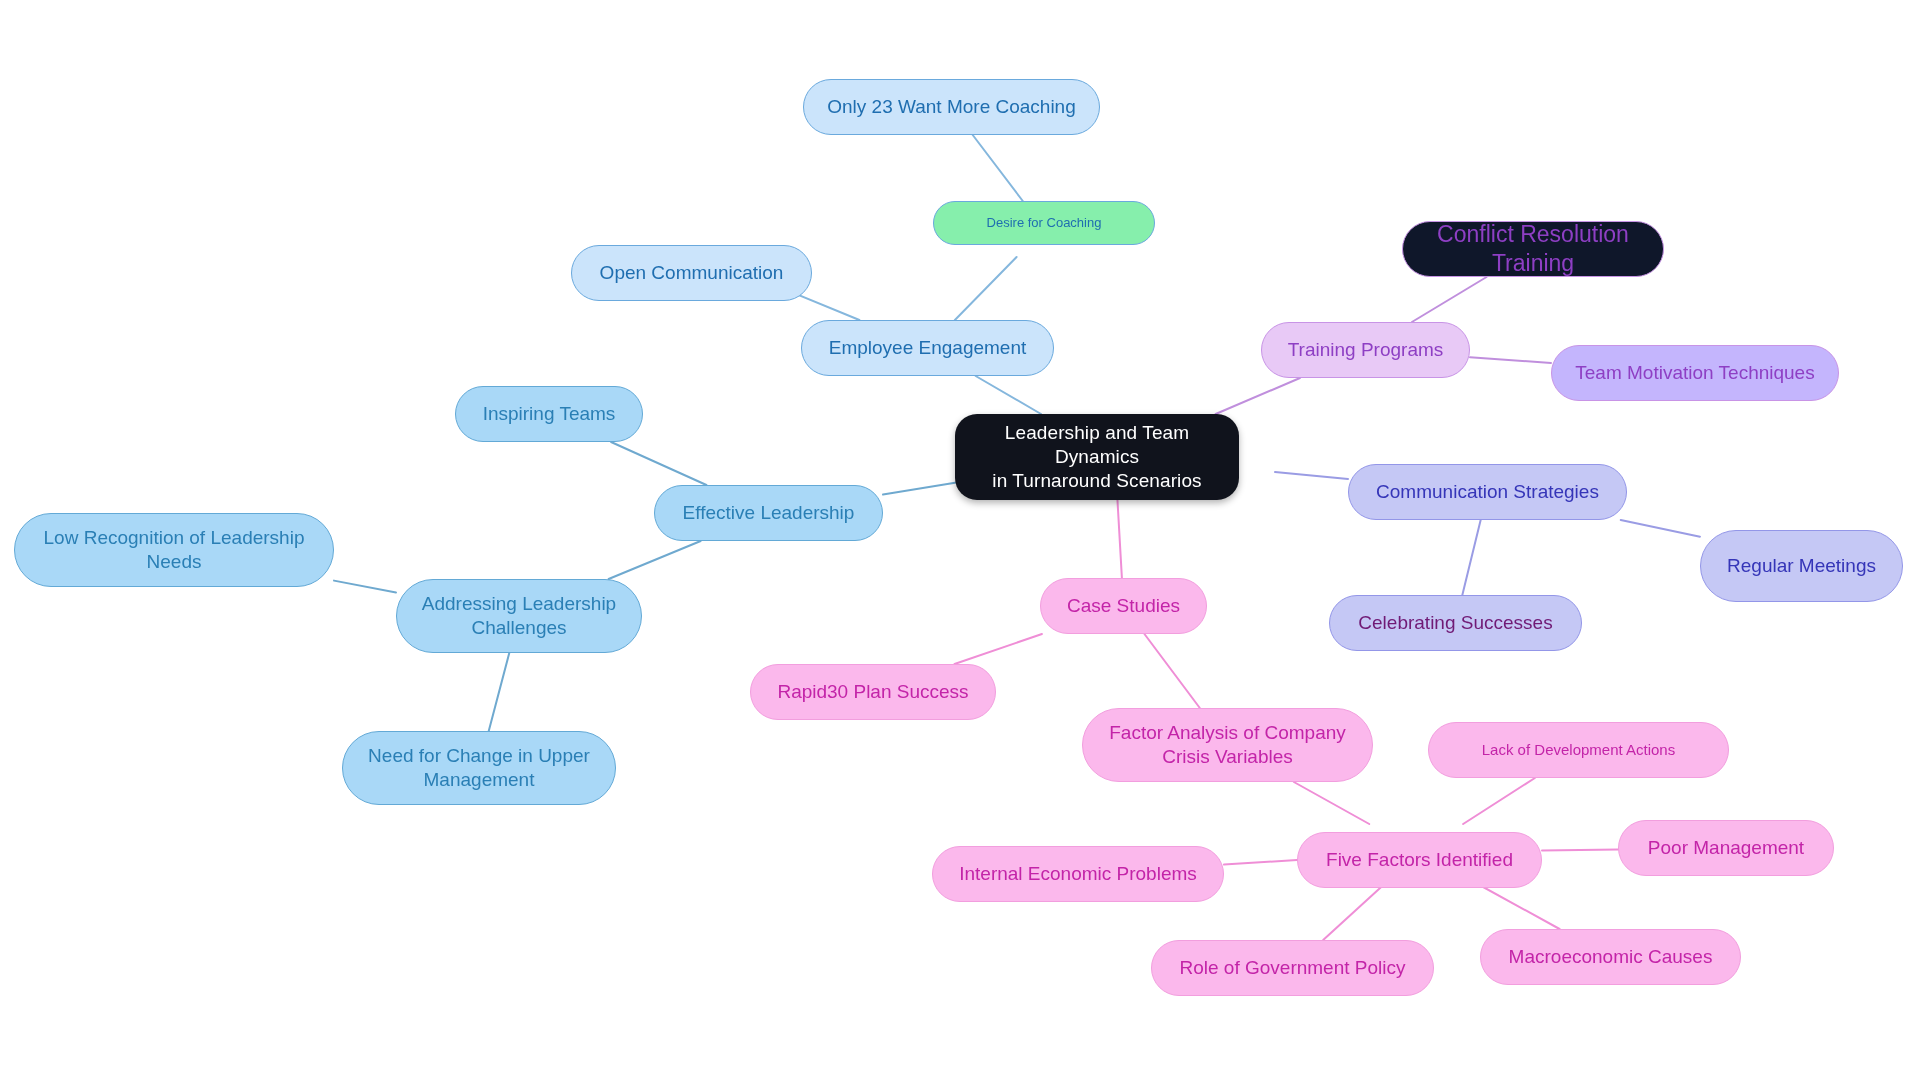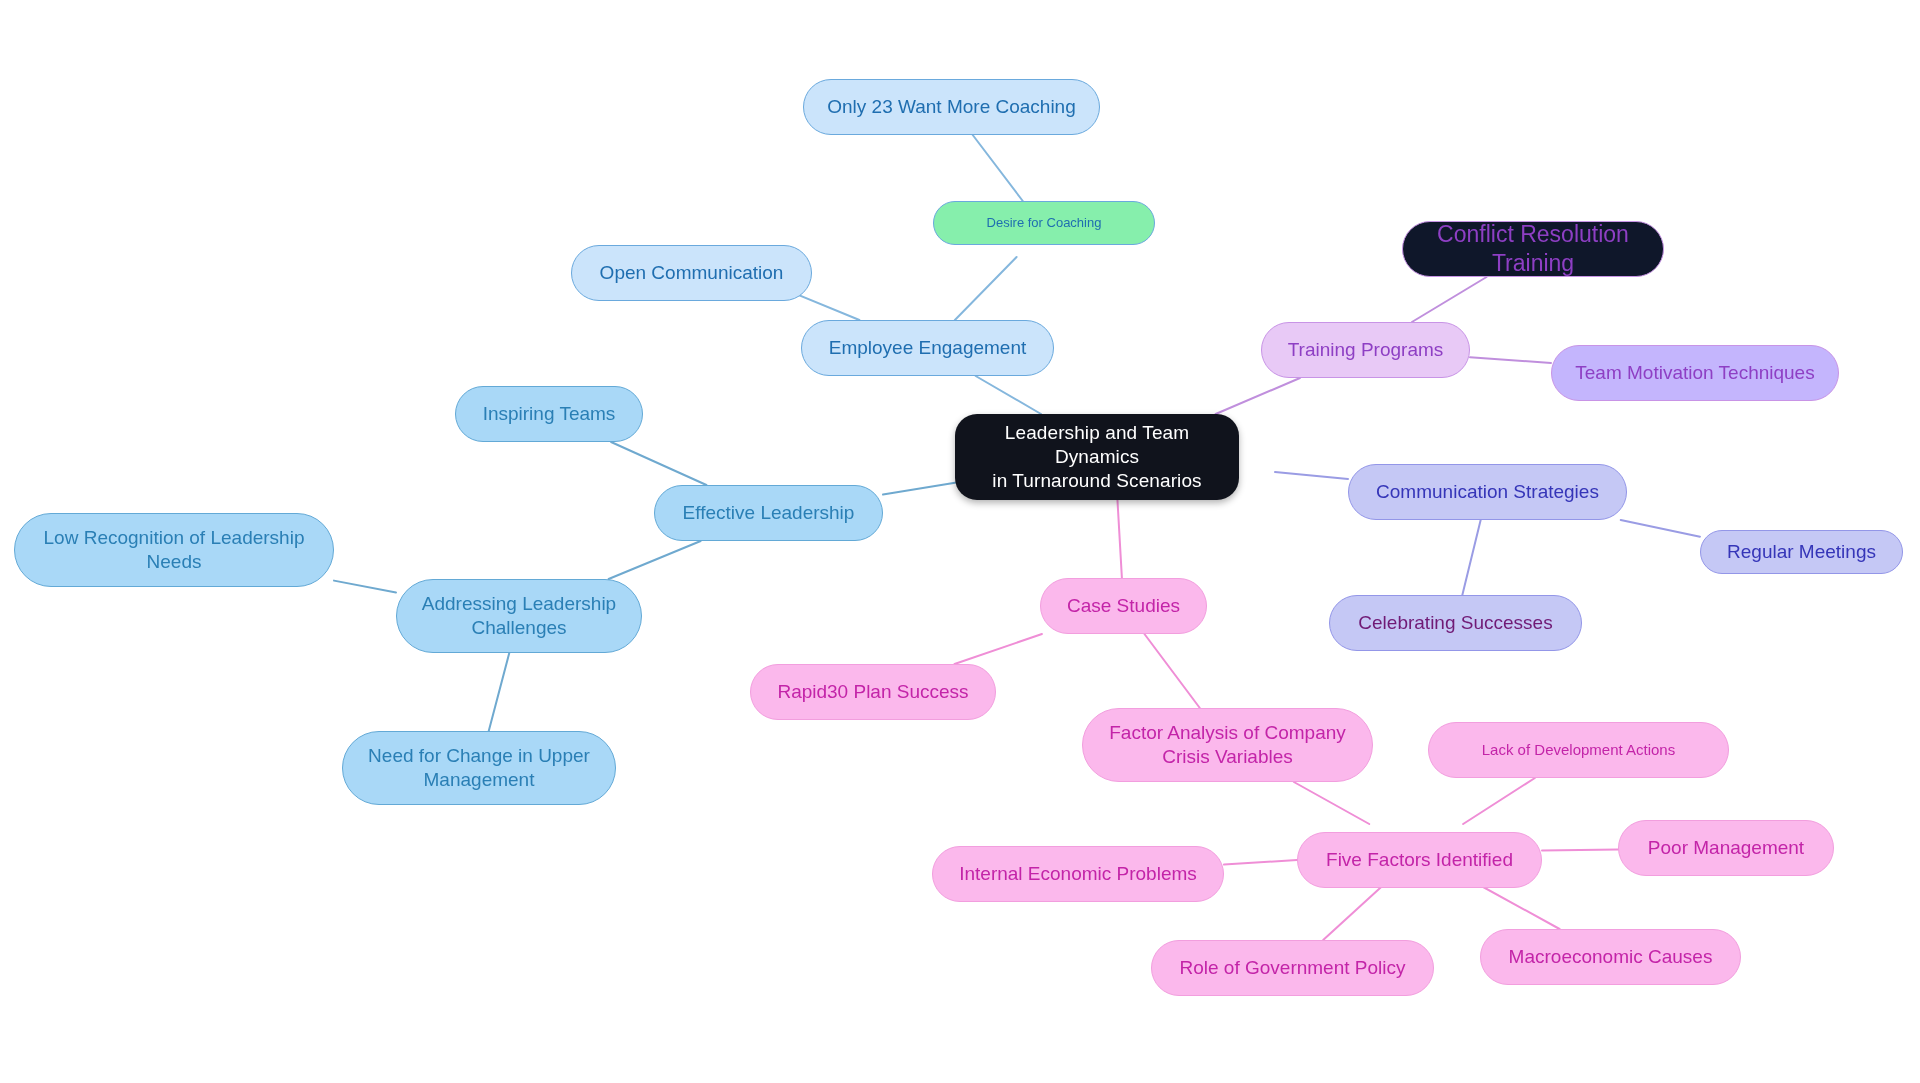--- a/index.html
+++ b/index.html
@@ -88,21 +88,21 @@
       <div class="node" style="left: 396px; top: 579px; width: 246px; height: 74px; background: rgb(169, 216, 247); border-color: rgb(99, 169, 214); color: rgb(42, 127, 181); font-size: 19px;">Addressing Leadership
 Challenges</div>
       <div class="node" style="left: 14px; top: 513px; width: 320px; height: 74px; background: rgb(169, 216, 247); border-color: rgb(99, 169, 214); color: rgb(42, 127, 181); font-size: 19px;">Low Recognition of Leadership
 Needs</div>
       <div class="node" style="left: 342px; top: 731px; width: 274px; height: 74px; background: rgb(169, 216, 247); border-color: rgb(99, 169, 214); color: rgb(42, 127, 181); font-size: 19px;">Need for Change in Upper
 Management</div>
       <div class="node" style="left: 1261px; top: 322px; width: 209px; height: 56px; background: rgb(232, 201, 246); border-color: rgb(200, 148, 230); color: rgb(142, 63, 196); font-size: 19px;">Training Programs</div>
       <div class="node" style="left: 1402px; top: 221px; width: 262px; height: 56px; background: #0f172a; border-color: rgb(200, 148, 230); color: rgb(142, 63, 196); font-size: 23px;">Conflict Resolution Training</div>
       <div class="node" style="left: 1551px; top: 345px; width: 288px; height: 56px; background: #c4b5fd; border-color: rgb(200, 148, 230); color: rgb(142, 63, 196); font-size: 19px;">Team Motivation Techniques</div>
       <div class="node" style="left: 1348px; top: 464px; width: 279px; height: 56px; background: rgb(197, 200, 245); border-color: rgb(147, 150, 232); color: rgb(53, 53, 184); font-size: 19px;">Communication Strategies</div>
-      <div class="node" style="left: 1700px; top: 530px; width: 203px; height: 44px; background: rgb(197, 200, 245); border-color: rgb(147, 150, 232); color: rgb(53, 53, 184); font-size: 19px;">Regular Meetings</div>
+      <div class="node" style="left: 1700px; top: 530px; width: 203px; height: 72px; background: rgb(197, 200, 245); border-color: rgb(147, 150, 232); color: rgb(53, 53, 184); font-size: 19px;">Regular Meetings</div>
       <div class="node" style="left: 1329px; top: 595px; width: 253px; height: 56px; background: rgb(197, 200, 245); border-color: rgb(147, 150, 232); color: #701a75; font-size: 19px;">Celebrating Successes</div>
       <div class="node" style="left: 1040px; top: 578px; width: 167px; height: 56px; background: rgb(251, 184, 236); border-color: rgb(242, 158, 222); color: rgb(195, 36, 168); font-size: 19px; text-align: center;">Case Studies</div>
       <div class="node" style="left: 750px; top: 664px; width: 246px; height: 56px; background: rgb(251, 184, 236); border-color: rgb(242, 158, 222); color: rgb(195, 36, 168); font-size: 19px;">Rapid30 Plan Success</div>
       <div class="node" style="left: 1082px; top: 708px; width: 291px; height: 74px; background: rgb(251, 184, 236); border-color: rgb(242, 158, 222); color: rgb(195, 36, 168); font-size: 19px;">Factor Analysis of Company
 Crisis Variables</div>
       <div class="node" style="left: 1297px; top: 824px; width: 245px; height: 56px; background: rgb(251, 184, 236); border-color: rgb(242, 158, 222); color: rgb(195, 36, 168); font-size: 19px; margin-top: 8px;">Five Factors Identified</div>
       <div class="node" style="left: 1428px; top: 722px; width: 301px; height: 56px; background: rgb(251, 184, 236); border-color: rgb(242, 158, 222); color: rgb(195, 36, 168); font-size: 15px;">Lack of Development Actions</div>
       <div class="node" style="left: 1618px; top: 820px; width: 216px; height: 56px; background: rgb(251, 184, 236); border-color: rgb(242, 158, 222); color: rgb(195, 36, 168); font-size: 19px;">Poor Management</div>
       <div class="node" style="left: 1480px; top: 929px; width: 261px; height: 56px; background: rgb(251, 184, 236); border-color: rgb(242, 158, 222); color: rgb(195, 36, 168); font-size: 19px;">Macroeconomic Causes</div>
       <div class="node" style="left: 932px; top: 846px; width: 292px; height: 56px; background: rgb(251, 184, 236); border-color: rgb(242, 158, 222); color: rgb(195, 36, 168); font-size: 19px;">Internal Economic Problems</div>

